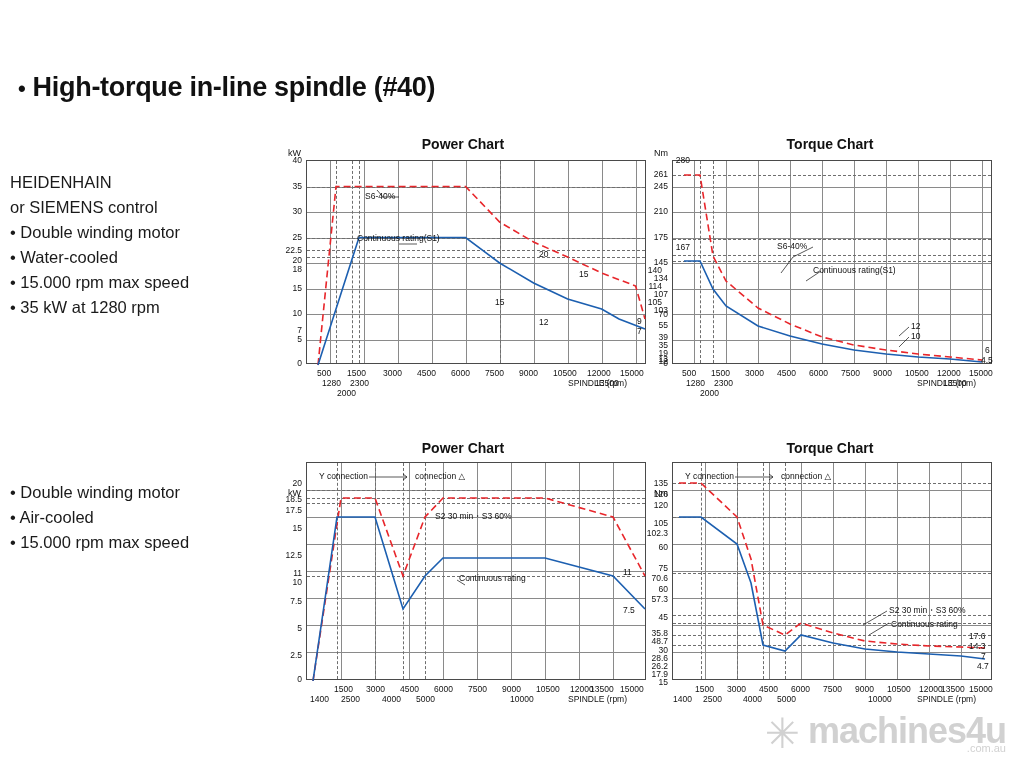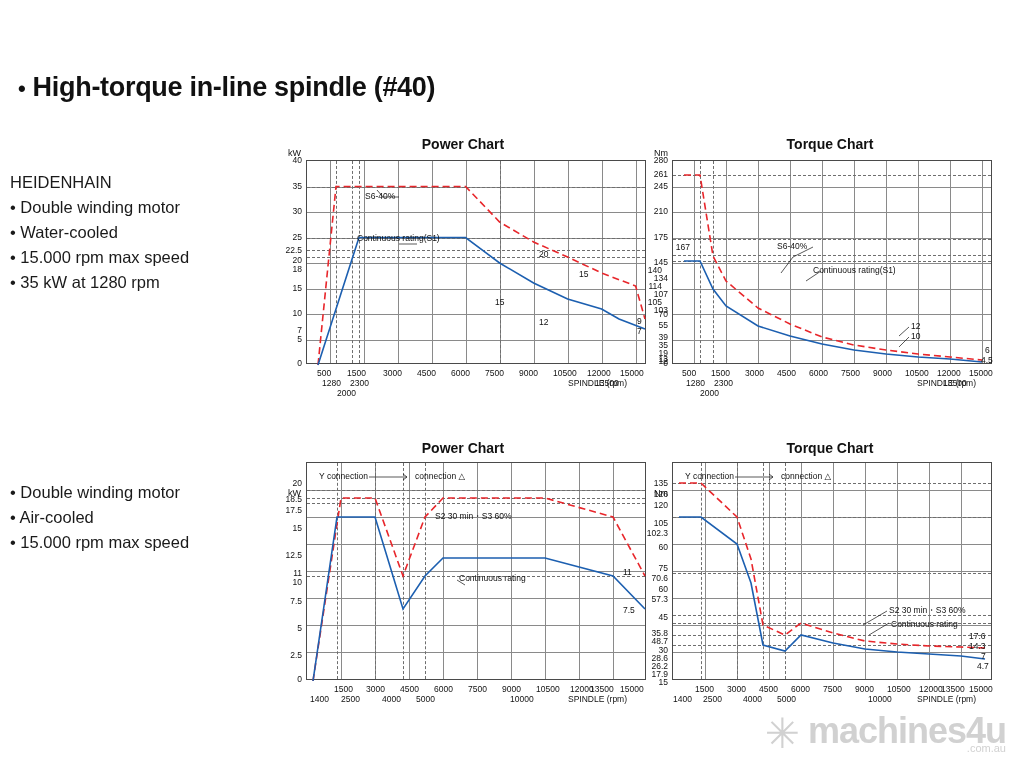--- a/index.html
+++ b/index.html
@@ -55,20 +55,21 @@
 </head>
 <body>
 
 <div class="slide-title">
   <span class="bullet-dot">•</span>
   <span>High-torque in-line spindle (#40)</span>
 </div>
 
 <div class="spec-block spec1">
   <div class="line">HEIDENHAIN</div>
+  <div class="line">or SIEMENS control</div>
   <div class="line">• Double winding motor</div>
   <div class="line">• Water-cooled</div>
   <div class="line">• 15.000 rpm max speed</div>
   <div class="line">• 35 kW at 1280 rpm</div>
 </div>
 
 <div class="spec-block spec2">
   <div class="line">• Double winding motor</div>
   <div class="line">• Air-cooled</div>
   <div class="line">• 15.000 rpm max speed</div>
@@ -190,21 +191,21 @@
   </svg>
 
   <div class="anno" style="left:104px;top:80px;">S6-40%</div>
   <div class="anno" style="left:140px;top:104px;">Continuous rating(S1)</div>
   <div class="anno" style="left:238px;top:160px;">12</div>
   <div class="anno" style="left:238px;top:170px;">10</div>
   <div class="anno" style="left:312px;top:184px;">6</div>
   <div class="anno" style="left:308px;top:194px;">4.5</div>
 </div>
 
-<div class="axis-label right" style="left:642px;top:155px;width:26px;">280</div>
+<div class="axis-label right" style="left:664px;top:155px;width:26px;">280</div>
 <div class="axis-label right" style="left:642px;top:169px;width:26px;">261</div>
 <div class="axis-label right" style="left:642px;top:181px;width:26px;">245</div>
 <div class="axis-label right" style="left:642px;top:206px;width:26px;">210</div>
 <div class="axis-label right" style="left:642px;top:232px;width:26px;">175</div>
 <div class="axis-label right" style="left:664px;top:242px;width:26px;">167</div>
 <div class="axis-label right" style="left:642px;top:257px;width:26px;">145</div>
 <div class="axis-label right" style="left:636px;top:265px;width:26px;">140</div>
 <div class="axis-label right" style="left:642px;top:273px;width:26px;">134</div>
 <div class="axis-label right" style="left:636px;top:281px;width:26px;">114</div>
 <div class="axis-label right" style="left:642px;top:289px;width:26px;">107</div>

